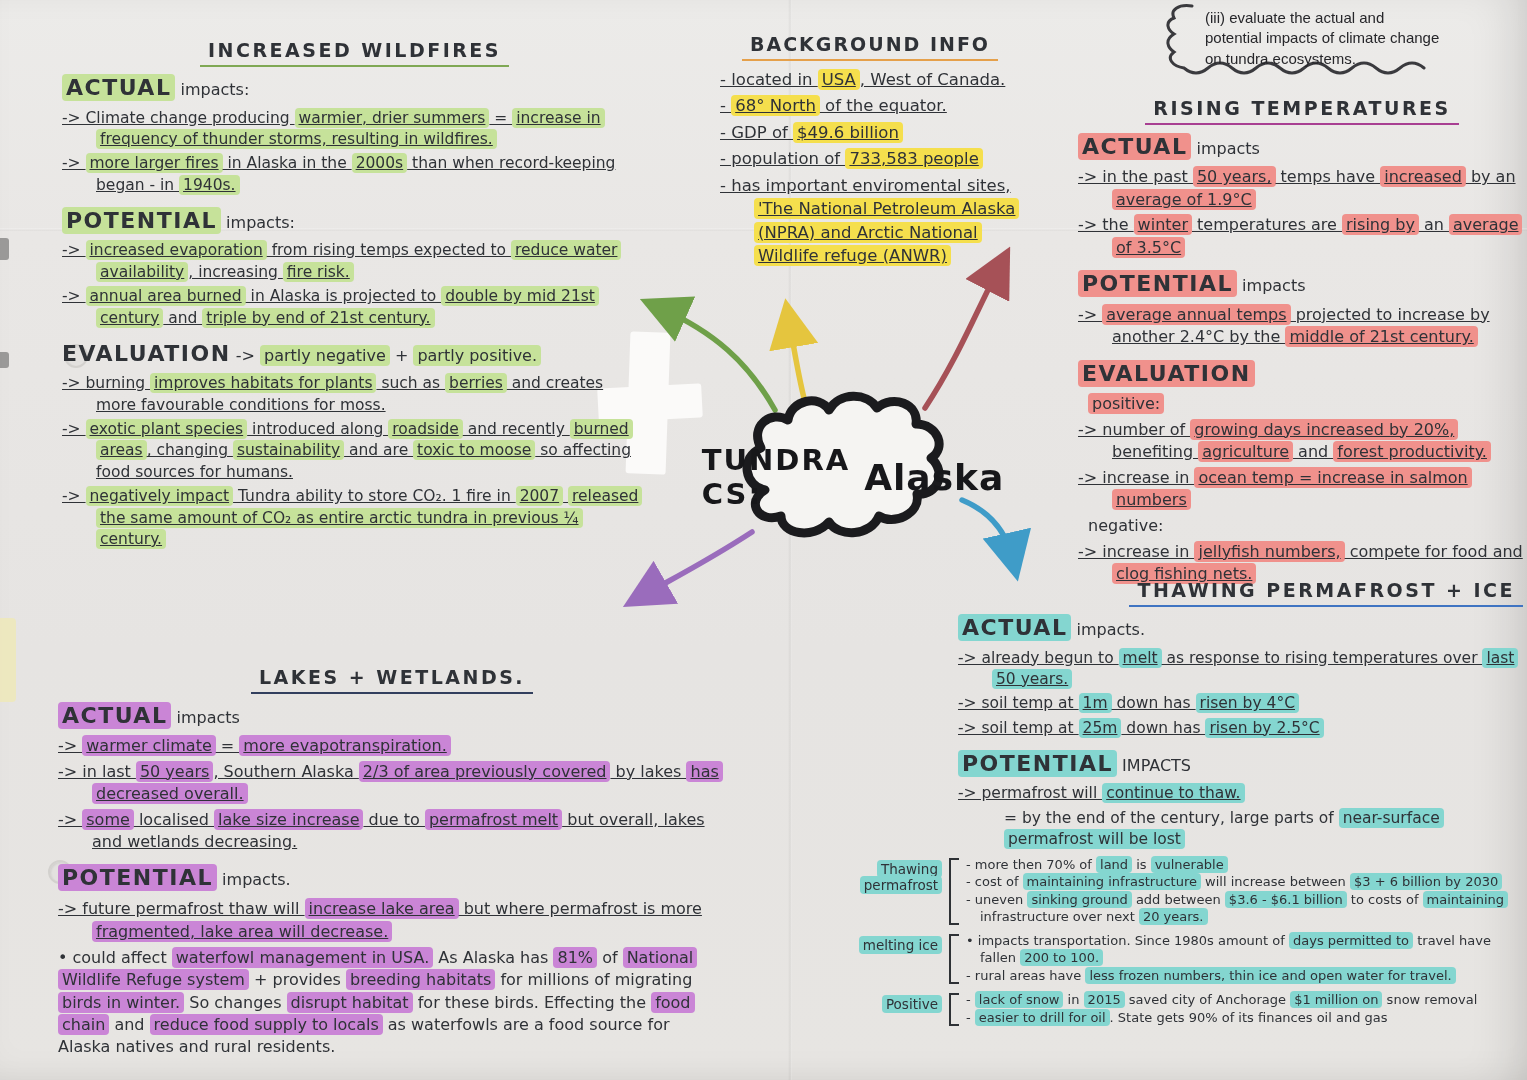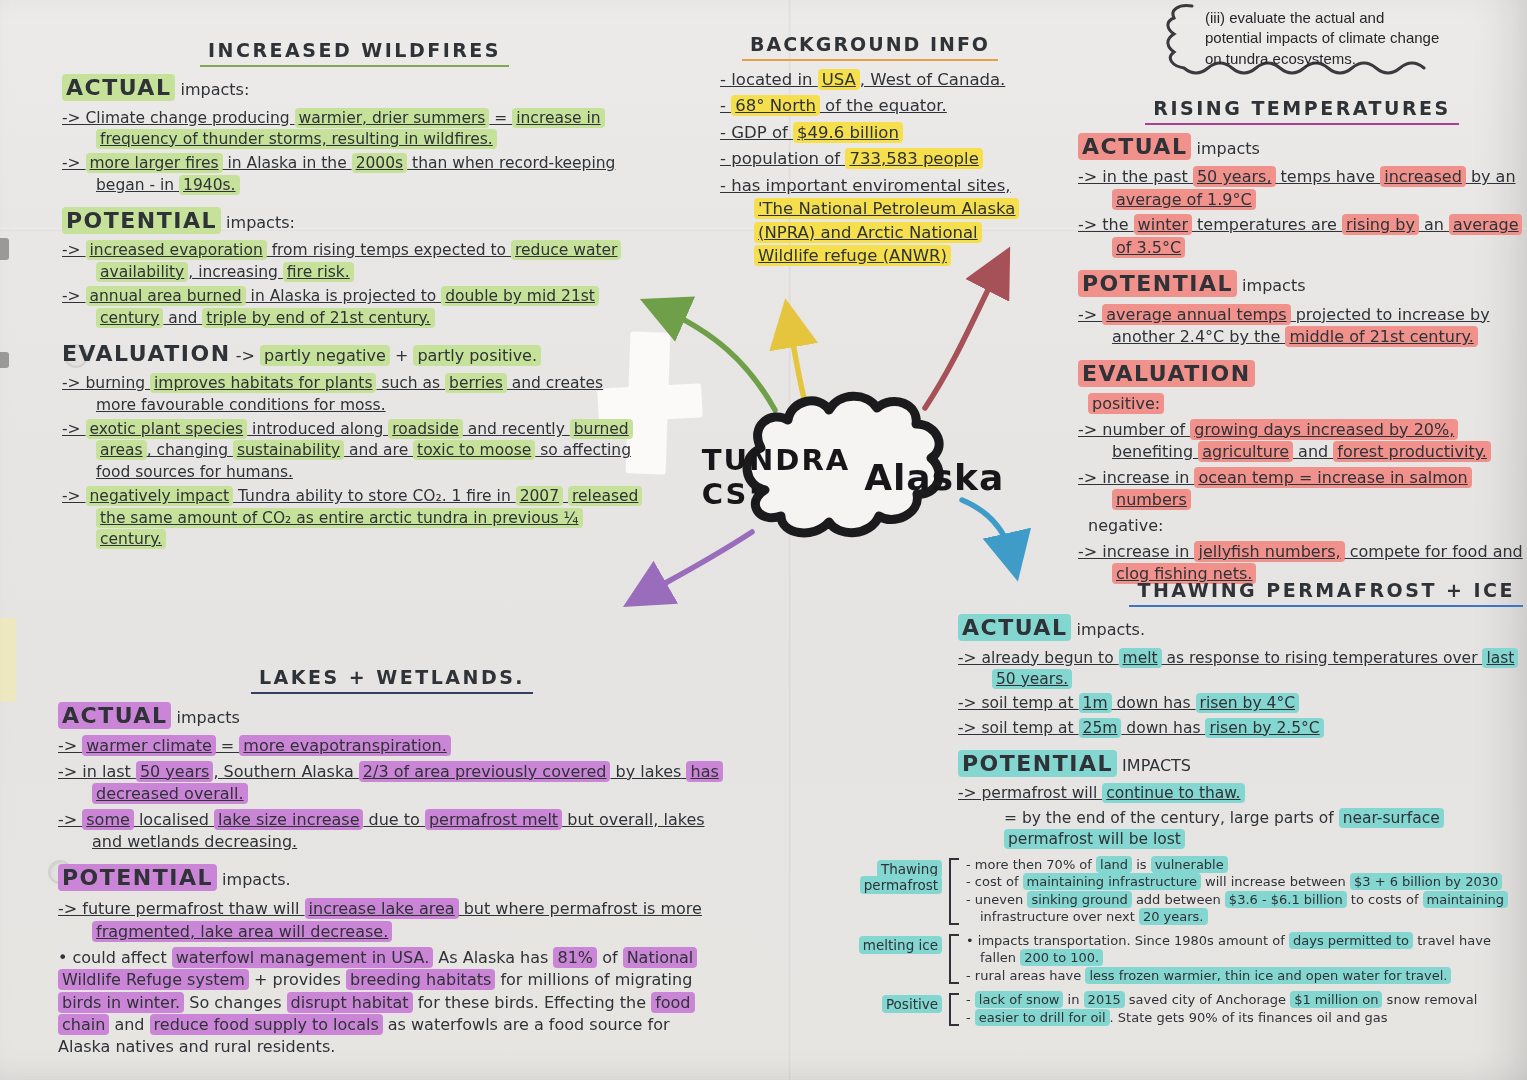--- a/index.html
+++ b/index.html
@@ -175,21 +175,21 @@
             <div class="gline"><span>- more then 70% of </span><span class="hl">land</span><span> is </span><span class="hl">vulnerable</span></div>
             <div class="gline"><span>- cost of </span><span class="hl">maintaining infrastructure</span><span> will increase between </span><span class="hl">$3 + 6 billion by 2030</span></div>
             <div class="gline"><span>- uneven </span><span class="hl">sinking ground</span><span> add between </span><span class="hl">$3.6 - $6.1 billion</span><span> to costs of </span><span class="hl">maintaining</span><span> infrastructure over next </span><span class="hl">20 years.</span></div>
           </div>
         </div>
         <div class="group">
           <div class="group-label"><span class="hl">melting ice</span></div>
           <div class="group-bracket"></div>
           <div class="group-items">
             <div class="gline"><span>• impacts transportation. Since 1980s amount of </span><span class="hl">days permitted to</span><span> travel have fallen </span><span class="hl">200 to 100.</span></div>
-            <div class="gline"><span>- rural areas have </span><span class="hl">less frozen warmier, thin ice and open water for travel.</span></div>
+            <div class="gline"><span>- rural areas have </span><span class="hl">less frozen numbers, thin ice and open water for travel.</span></div>
           </div>
         </div>
         <div class="group">
           <div class="group-label"><span class="hl">Positive</span></div>
           <div class="group-bracket"></div>
           <div class="group-items">
             <div class="gline"><span>- </span><span class="hl">lack of snow</span><span> in </span><span class="hl">2015</span><span> saved city of Anchorage </span><span class="hl">$1 million on</span><span> snow removal</span></div>
             <div class="gline"><span>- </span><span class="hl">easier to drill for oil</span><span>. State gets 90% of its finances oil and gas</span></div>
           </div>
         </div>

